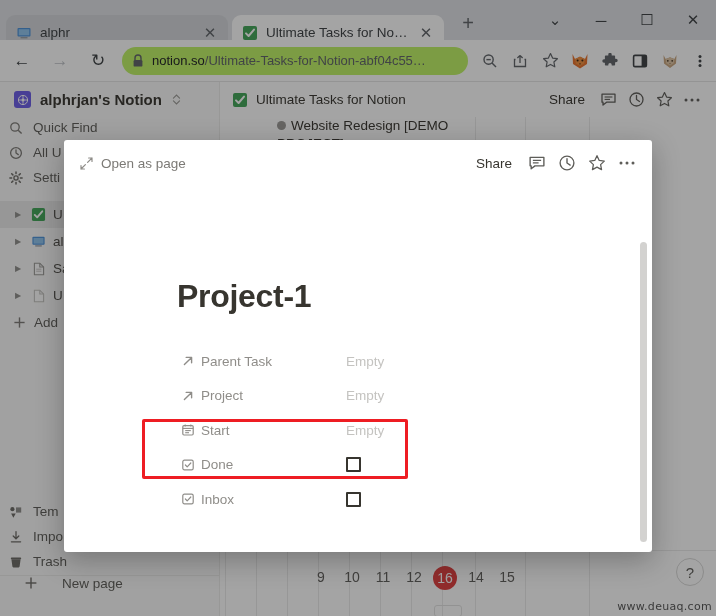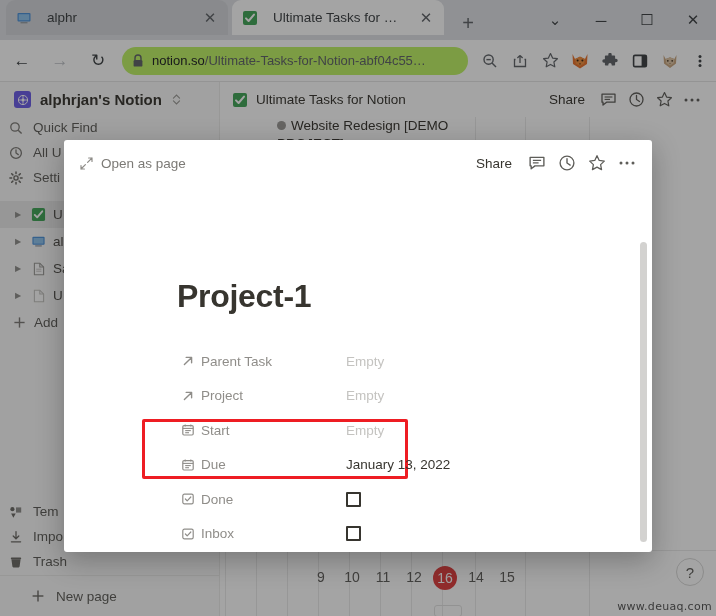--- a/index.html
+++ b/index.html
@@ -10,22 +10,22 @@
     background: #ffffff;
   }
   .app { position: relative; width: 716px; height: 616px; }
 
   
   .tabstrip {
     position: absolute; left: 0; top: 0; width: 716px; height: 40px;
     background: #dfe1e5;
   }
   .tab {
-    position: absolute; top: 0; height: 35px;
-    display: flex; align-items: center; gap: 15px; padding: 0 10px;
+    position: absolute; top: 15px; height: 35px;
+    display: flex; align-items: center; gap: 8px; padding: 0 10px;
     border-radius: 9px 9px 0 0;
     font-size: 13px; color: #3c4043;
   }
   .tab.inactive { left: 6px; width: 222px; background: #d4d6da; }
   .tab.active   { left: 232px; width: 212px; background: #ffffff; }
   .tab-favicon { width: 16px; height: 16px; flex: 0 0 16px; display:block; }
   .tab-title {
     flex: 1 1 auto; white-space: nowrap; overflow: hidden;
     text-overflow: ellipsis; font-size: 13.5px;
   }
@@ -90,22 +90,22 @@
 
   .page-item { display: flex; align-items: center; gap: 6px; height: 27px;
                padding: 0 12px 0 12px; font-size: 13.5px; color: #4f4d49; cursor: pointer; }
   .page-item.sel { background: #ebebea; }
   .tri { width: 12px; flex: 0 0 12px; text-align:center; font-size: 8px; color: #8f8e8b; }
   .pg-ico { width: 17px; flex: 0 0 17px; display:flex; align-items:center; justify-content:center; }
   .pg-label { overflow:hidden; white-space:nowrap; text-overflow:ellipsis; }
 
   .sb-bottom { position: absolute; left: 0; bottom: 42px; width: 220px; }
   .sb-footer { position: absolute; left: 0; bottom: 0; width: 220px; height: 41px;
-               border-top: 1px solid #ececeb; display: flex; align-items: center;
-               gap: 11px; padding-left: 31px; font-size: 13.5px; color: #5e5d59;
+               border-top: 1px solid #ececeb; display: flex; 
+               gap: 24px; padding-left: 24px; font-size: 13.5px; color: #5e5d59;
                cursor: pointer; }
 
   
   .main { position: absolute; left: 220px; top: 0; width: 496px; height: 534px;
           background: #ffffff; }
   .main-top { height: 35px; display: flex; align-items: center; padding: 0 14px 0 12px; }
   .mt-ico { width: 16px; height: 16px; flex: 0 0 16px; margin-right: 8px; }
   .mt-title { font-size: 13.5px; color: #37352f; flex: 1 1 auto; }
   .mt-share { font-size: 13.5px; color: #37352f; margin-right: 13px; cursor: pointer; }
   .mt-icon { width: 20px; height: 20px; margin-right: 8px; display:flex;
@@ -593,34 +593,20 @@
               <line x1="4.2" y1="7.6" x2="9.8" y2="7.6" stroke="#8f8d89" stroke-width="1.1"></line>
               <line x1="4.2" y1="9.7" x2="8" y2="9.7" stroke="#8f8d89" stroke-width="1.1"></line>
               <line x1="4.2" y1="1.6" x2="4.2" y2="3.4" stroke="#8f8d89" stroke-width="1.1"></line>
               <line x1="9.8" y1="1.6" x2="9.8" y2="3.4" stroke="#8f8d89" stroke-width="1.1"></line>
             </svg>
           </span>
           <span class="prop-name">Start</span>
           <span class="prop-val empty">Empty</span>
         </div>
 
-        <div class="prop-row">
-          <span class="prop-ico">
-            <svg class="icon-svg" width="14" height="14" viewBox="0 0 14 14">
-              <rect x="1.8" y="2.6" width="10.4" height="9.4" rx="1.2" stroke="#8f8d89" stroke-width="1.2" fill="none"></rect>
-              <line x1="1.8" y1="5.4" x2="12.2" y2="5.4" stroke="#8f8d89" stroke-width="1.1"></line>
-              <line x1="4.2" y1="7.6" x2="9.8" y2="7.6" stroke="#8f8d89" stroke-width="1.1"></line>
-              <line x1="4.2" y1="9.7" x2="8" y2="9.7" stroke="#8f8d89" stroke-width="1.1"></line>
-              <line x1="4.2" y1="1.6" x2="4.2" y2="3.4" stroke="#8f8d89" stroke-width="1.1"></line>
-              <line x1="9.8" y1="1.6" x2="9.8" y2="3.4" stroke="#8f8d89" stroke-width="1.1"></line>
-            </svg>
-          </span>
-          <span class="prop-name">Due</span>
-          <span class="prop-val">January 13, 2022</span>
-        </div>
 
         <div class="prop-row">
           <span class="prop-ico">
             <svg class="icon-svg" width="14" height="14" viewBox="0 0 14 14">
               <rect x="1.8" y="2.2" width="10.4" height="9.6" rx="1.6" stroke="#8f8d89" stroke-width="1.2" fill="none"></rect>
               <path d="M4.4 7 6.2 8.8 9.8 5" stroke="#8f8d89" stroke-width="1.2" fill="none" stroke-linecap="round" stroke-linejoin="round"></path>
             </svg>
           </span>
           <span class="prop-name">Done</span>
           <span class="chk"></span>

